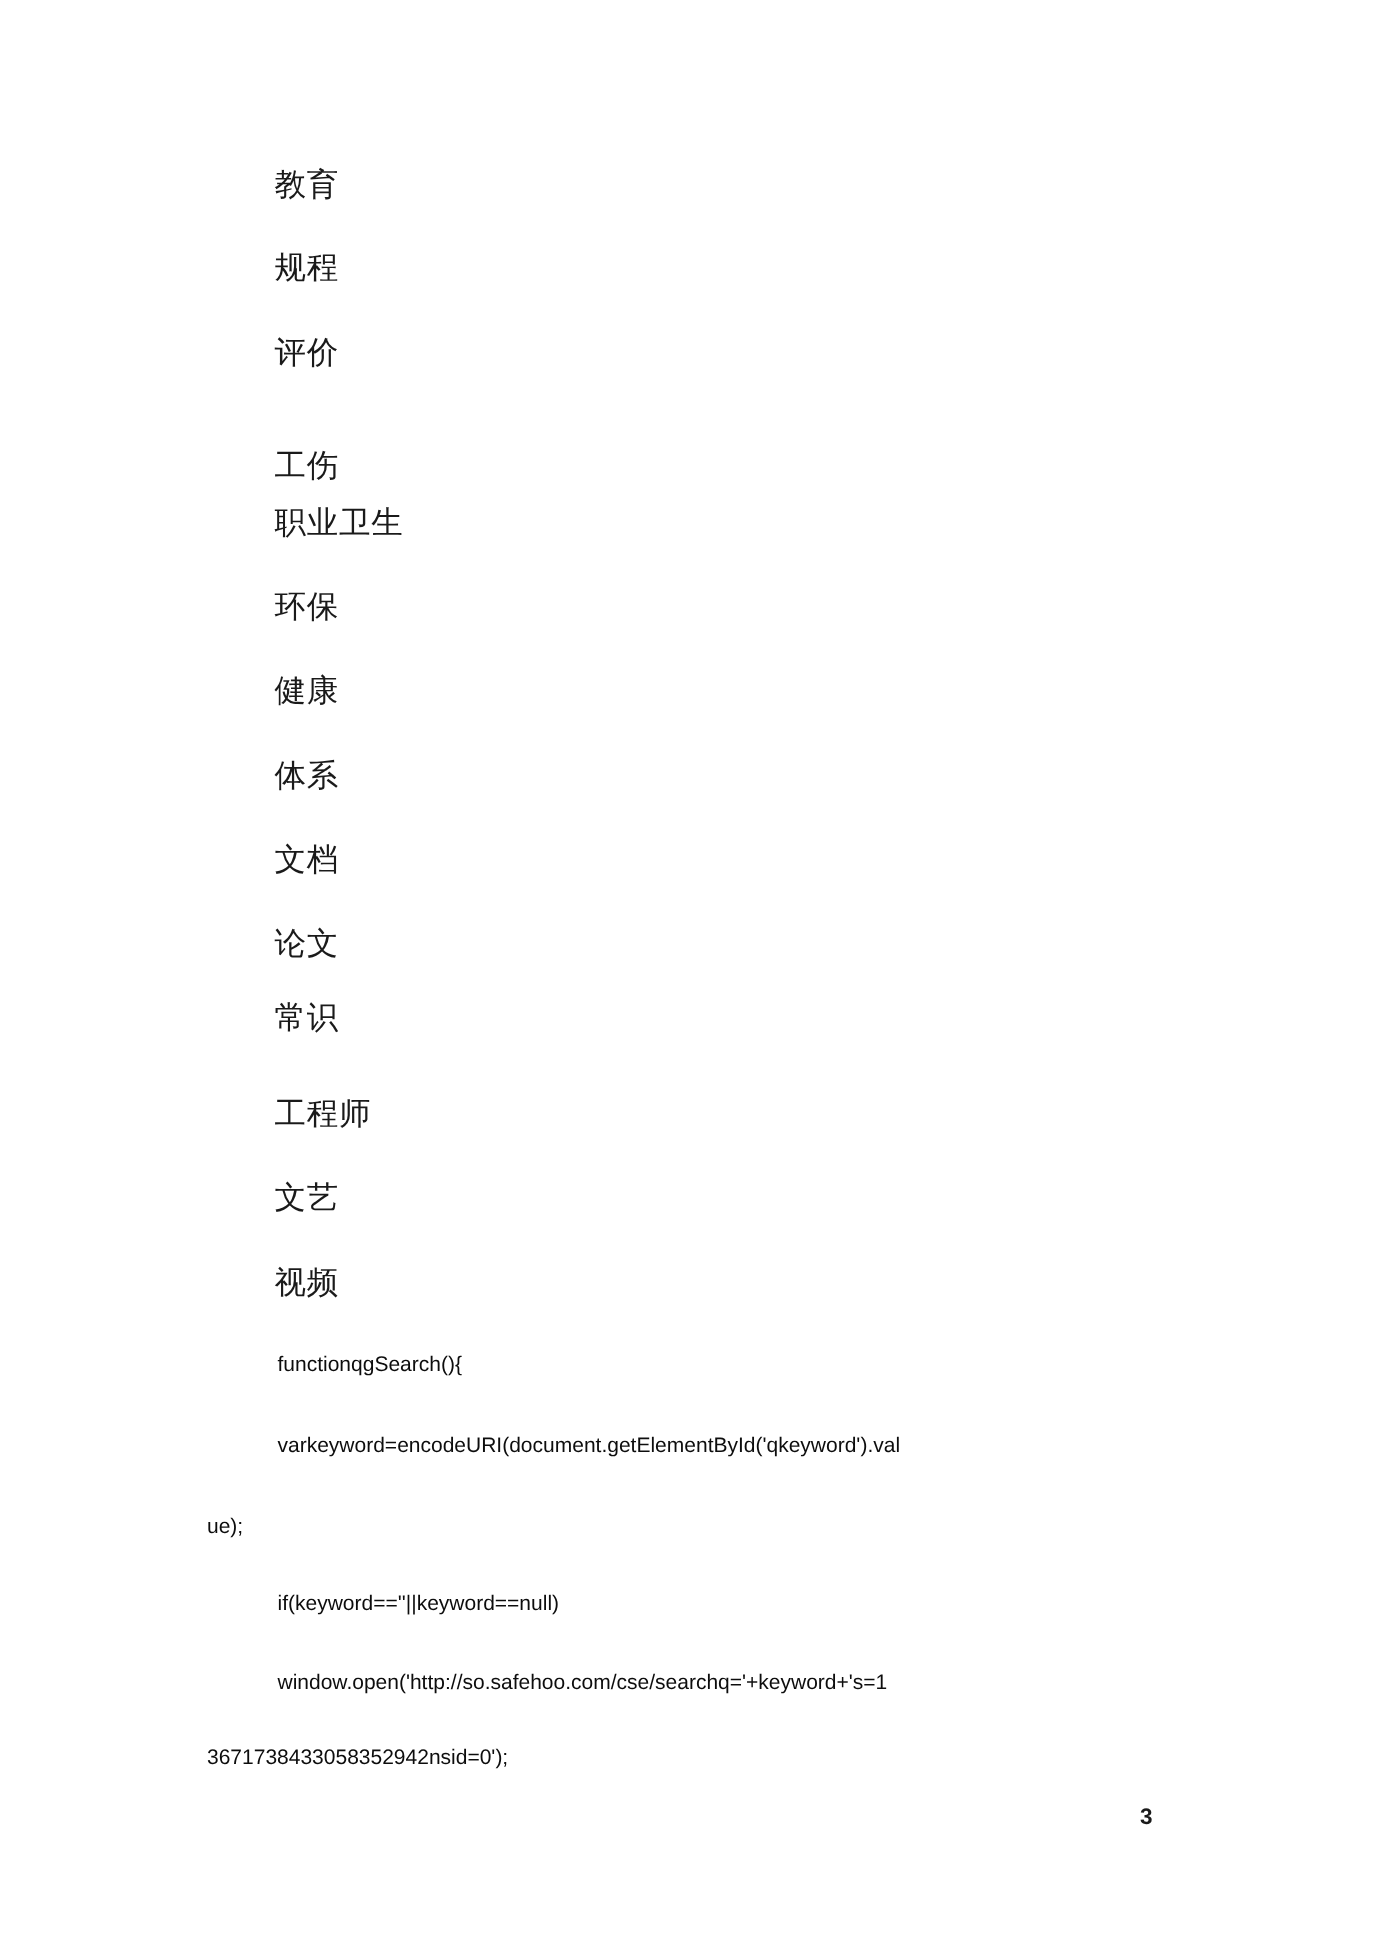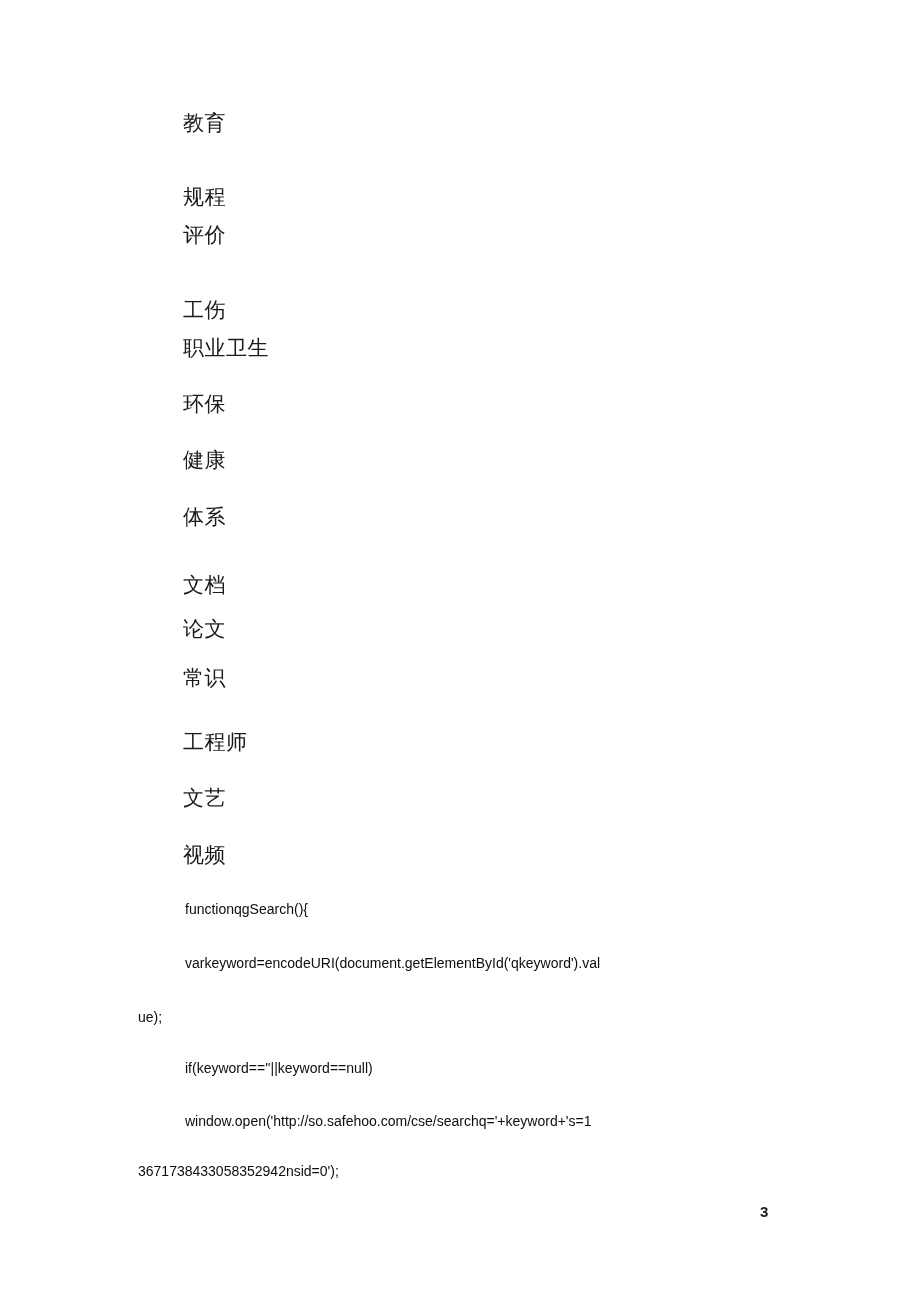--- a/index.html
+++ b/index.html
@@ -58,28 +58,28 @@
 </style>
 </head>
 <body>
 
 <div class="page">
 
   <div class="body-block">
 
     <div>
       <div class="cn-line" style="top:113px">教育</div>
-      <div class="cn-line" style="top:187px">规程</div>
+      <div class="cn-line" style="top:168px">规程</div>
       <div class="cn-line" style="top:225px">评价</div>
       <div class="cn-line" style="top:300px">工伤</div>
       <div class="cn-line" style="top:338px">职业卫生</div>
       <div class="cn-line" style="top:394px">环保</div>
       <div class="cn-line" style="top:450px">健康</div>
       <div class="cn-line" style="top:507px">体系</div>
-      <div class="cn-line" style="top:575px">文档</div>
+      <div class="cn-line" style="top:563px">文档</div>
       <div class="cn-line" style="top:619px">论文</div>
       <div class="cn-line" style="top:668px">常识</div>
       <div class="cn-line" style="top:732px">工程师</div>
       <div class="cn-line" style="top:788px">文艺</div>
       <div class="cn-line" style="top:845px">视频</div>
     </div>
 
     <div>
       <div class="code-line indent" style="top:898px">functionqgSearch(){</div>
       <div class="code-line indent" style="top:952px">varkeyword=encodeURI(document.getElementById('qkeyword').val</div>

